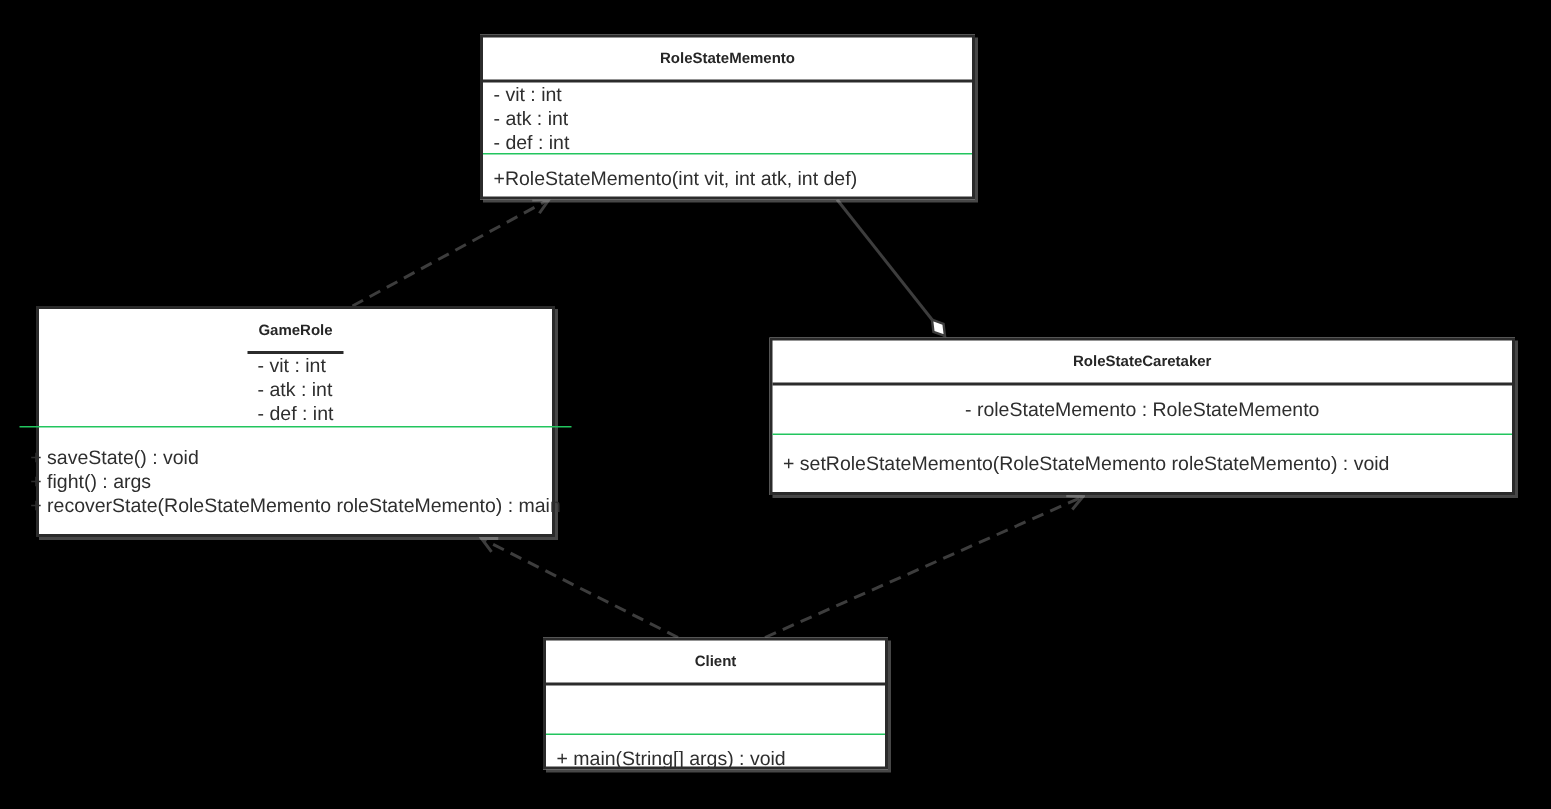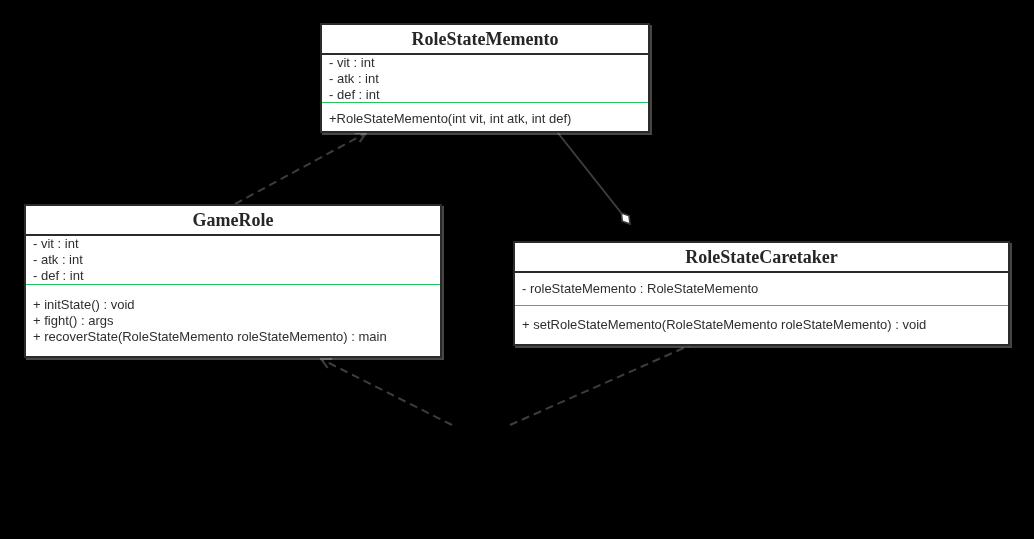--- a/index.html
+++ b/index.html
@@ -32,25 +32,24 @@
     box-shadow: 2px 2px 0 rgba(255,255,255,0.28);
     display: flex;
     flex-direction: column;
     color: #2e2e2e;
   }
   .uml-title {
     height: 28px;
     display: flex;
     align-items: center;
     justify-content: center;
-    font-size: 18px;
+    font-size: 10px;
     font-weight: bold;
     color: #262626;
     flex: none;
-    font-family: Liberation Serif, serif;
   }
   .uml-section {
     box-sizing: border-box;
     display: flex;
     flex-direction: column;
     justify-content: center;
     overflow: hidden;
     padding: 16px 7px;
     flex: none;
   }
@@ -58,24 +57,24 @@
   .uml-methods { border-top: 1px solid #22c55e; flex: 1 1 auto; }
   .member {
     font-size: 13px;
     line-height: 16px;
     white-space: nowrap;
     color: #2e2e2e;
   }
   
   #c-memento   { left: 320px; top: 23px;  width: 330px; height: 110px; }
   #c-memento .uml-attrs { height: 49px; }
-  #c-gamerole  { left: 24px;  top: 204px; width: 418px; height: 154px; }
+  #c-gamerole  { left: 24px;  top: 204px; width: 346px; height: 154px; align-items: center; }
   #c-gamerole .uml-attrs { height: 50px; }
-  #c-caretaker { left: 513px; top: 225px; width: 497px; height: 105px; margin-top: 16px; }
-  #c-caretaker .uml-attrs { height: 33px; }
+  #c-caretaker { left: 513px; top: 225px; width: 497px; height: 105px; }
+  #c-caretaker .uml-attrs { height: 33px; text-align: center; }
   #c-client    { left: 362px; top: 425px; width: 230px; height: 88px; }
   #c-client .uml-attrs { height: 28px; }
 </style>
 </head>
 <body>
 
 <div id="stage">
 
   <svg id="wires" viewBox="0 0 1034 539" xmlns="http://www.w3.org/2000/svg">
     <defs>
@@ -109,30 +108,37 @@
   </div>
 
   <div id="c-gamerole" class="uml-class">
     <div class="uml-title">GameRole</div>
     <div class="uml-section uml-attrs">
       <div class="member">- vit : int</div>
       <div class="member">- atk : int</div>
       <div class="member">- def : int</div>
     </div>
     <div class="uml-section uml-methods">
-      <div class="member">+ initState() : void</div>
+      <div class="member">+ saveState() : void</div>
       <div class="member">+ fight() : args</div>
       <div class="member">+ recoverState(RoleStateMemento roleStateMemento) : main</div>
     </div>
   </div>
 
   <div id="c-caretaker" class="uml-class">
     <div class="uml-title">RoleStateCaretaker</div>
     <div class="uml-section uml-attrs">
       <div class="member">- roleStateMemento : RoleStateMemento</div>
     </div>
     <div class="uml-section uml-methods">
       <div class="member">+ setRoleStateMemento(RoleStateMemento roleStateMemento) : void</div>
     </div>
   </div>
 
+  <div id="c-client" class="uml-class">
+    <div class="uml-title">Client</div>
+    <div class="uml-section uml-attrs"></div>
+    <div class="uml-section uml-methods">
+      <div class="member">+ main(String[] args) : void</div>
+    </div>
+  </div>
 
 </div>
 
 </body></html>

